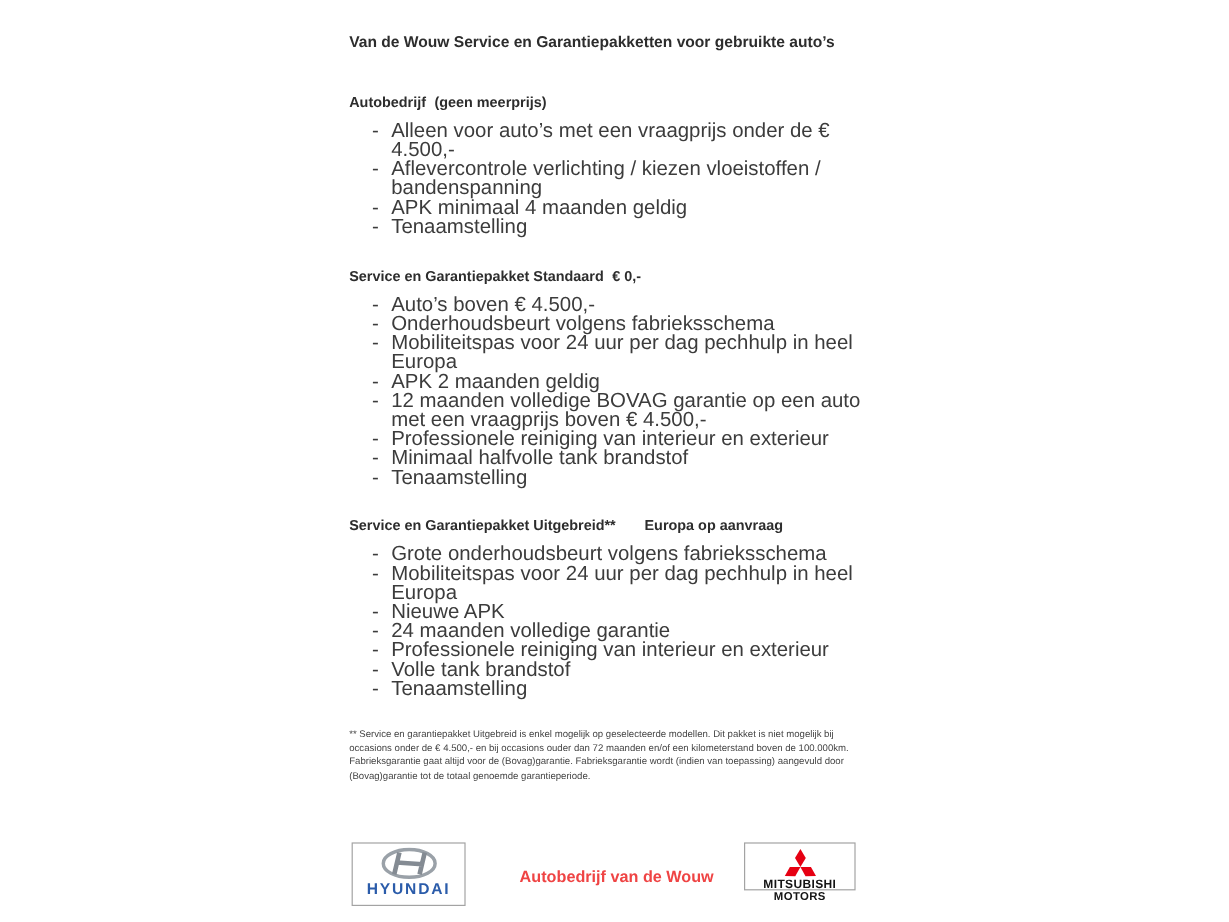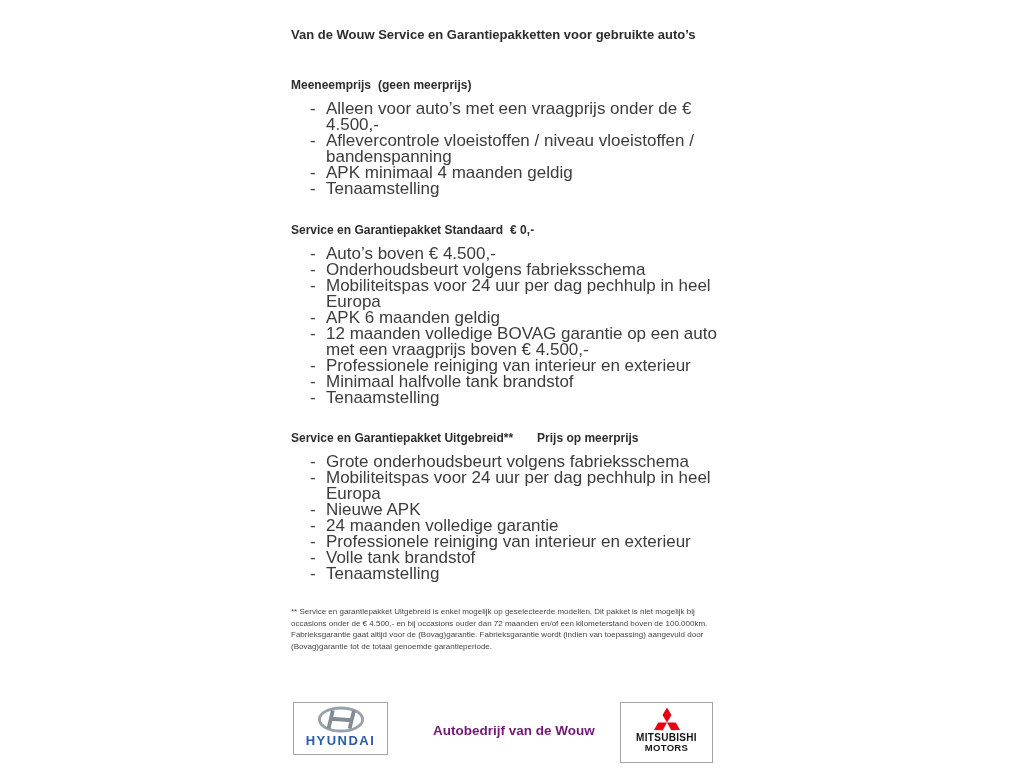--- a/index.html
+++ b/index.html
@@ -18,63 +18,63 @@
   ul.items { list-style:none; margin:9px 0 0 0; padding:0; font-size:17px; line-height:16px; color:#3c3c3c; }
   ul.items li { position:relative; padding-left:35px; }
   ul.items li::before { content:"-"; position:absolute; left:19px; }
   .intro { margin:22px 0 0 0; font-size:11px; line-height:16px; color:#3c3c3c; width:430px; }
   .footnote { margin:24px 0 0 0; font-size:8px; line-height:11.5px; color:#454545; width:424px; }
   .logo-box {
     position:absolute; background:#fff; border:1px solid #a3a3a3;
     text-align:center; box-sizing:border-box;
   }
   .hyundai-box { left:293px; top:702px; width:95px; height:53px; }
-  .mitsubishi-box { left:620px; top:702px; width:93px; height:61px; }
+  .mitsubishi-box { left:620px; top:702px; width:93px; height:40px; }
   .hyundai-emblem { display:block; margin:3px auto 0 auto; }
   .hyundai-word { color:#2b5caa; font-weight:bold; font-size:13px; letter-spacing:1.5px; line-height:15px; }
   .mitsubishi-emblem { display:block; margin:3px auto 0 auto; }
   .mitsu-word1 { font-weight:bold; font-size:10px; line-height:10px; letter-spacing:0.3px; color:#141414; margin-top:1px; }
   .mitsu-word2 { font-weight:bold; font-size:9.5px; line-height:10px; letter-spacing:0.3px; color:#141414; }
-  .dealer-name { position:absolute; left:433px; top:723px; font-size:13.5px; font-weight:bold; color:#701a75; }
+  .dealer-name { position:absolute; left:433px; top:723px; font-size:13.5px; font-weight:bold; color:#ef4444; }
 </style>
 </head>
 <body>
 
 <div class="page">
   <div class="content">
 
     <h1 class="title">Van de Wouw Service en Garantiepakketten voor gebruikte auto’s</h1>
 
     <section class="sec1">
-      <h2 class="sec-heading"><span>Meeneemprijs</span><span class="price">(geen meerprijs)</span></h2>
+      <h2 class="sec-heading"><span>Autobedrijf</span><span class="price">(geen meerprijs)</span></h2>
       <ul class="items">
         <li>Alleen voor auto’s met een vraagprijs onder de € 4.500,-</li>
-        <li>Aflevercontrole vloeistoffen / niveau vloeistoffen / bandenspanning</li>
+        <li>Aflevercontrole verlichting / kiezen vloeistoffen / bandenspanning</li>
         <li>APK minimaal 4 maanden geldig</li>
         <li>Tenaamstelling</li>
       </ul>
     </section>
 
     <section class="sec2">
       <h2 class="sec-heading"><span>Service en Garantiepakket Standaard</span><span class="price">€ 0,-</span></h2>
       <ul class="items">
         <li>Auto’s boven € 4.500,-</li>
         <li>Onderhoudsbeurt volgens fabrieksschema</li>
         <li>Mobiliteitspas voor 24 uur per dag pechhulp in heel Europa</li>
-        <li>APK 6 maanden geldig</li>
+        <li>APK 2 maanden geldig</li>
         <li>12 maanden volledige BOVAG garantie op een auto met een vraagprijs boven € 4.500,-</li>
         <li>Professionele reiniging van interieur en exterieur</li>
         <li>Minimaal halfvolle tank brandstof</li>
         <li>Tenaamstelling</li>
       </ul>
     </section>
 
 
     <section class="sec3">
-      <h2 class="sec-heading"><span>Service en Garantiepakket Uitgebreid**</span><span class="price wide">Prijs op meerprijs</span></h2>
+      <h2 class="sec-heading"><span>Service en Garantiepakket Uitgebreid**</span><span class="price wide">Europa op aanvraag</span></h2>
       <ul class="items">
         <li>Grote onderhoudsbeurt volgens fabrieksschema</li>
         <li>Mobiliteitspas voor 24 uur per dag pechhulp in heel Europa</li>
         <li>Nieuwe APK</li>
         <li>24 maanden volledige garantie</li>
         <li>Professionele reiniging van interieur en exterieur</li>
         <li>Volle tank brandstof</li>
         <li>Tenaamstelling</li>
       </ul>
     </section>

